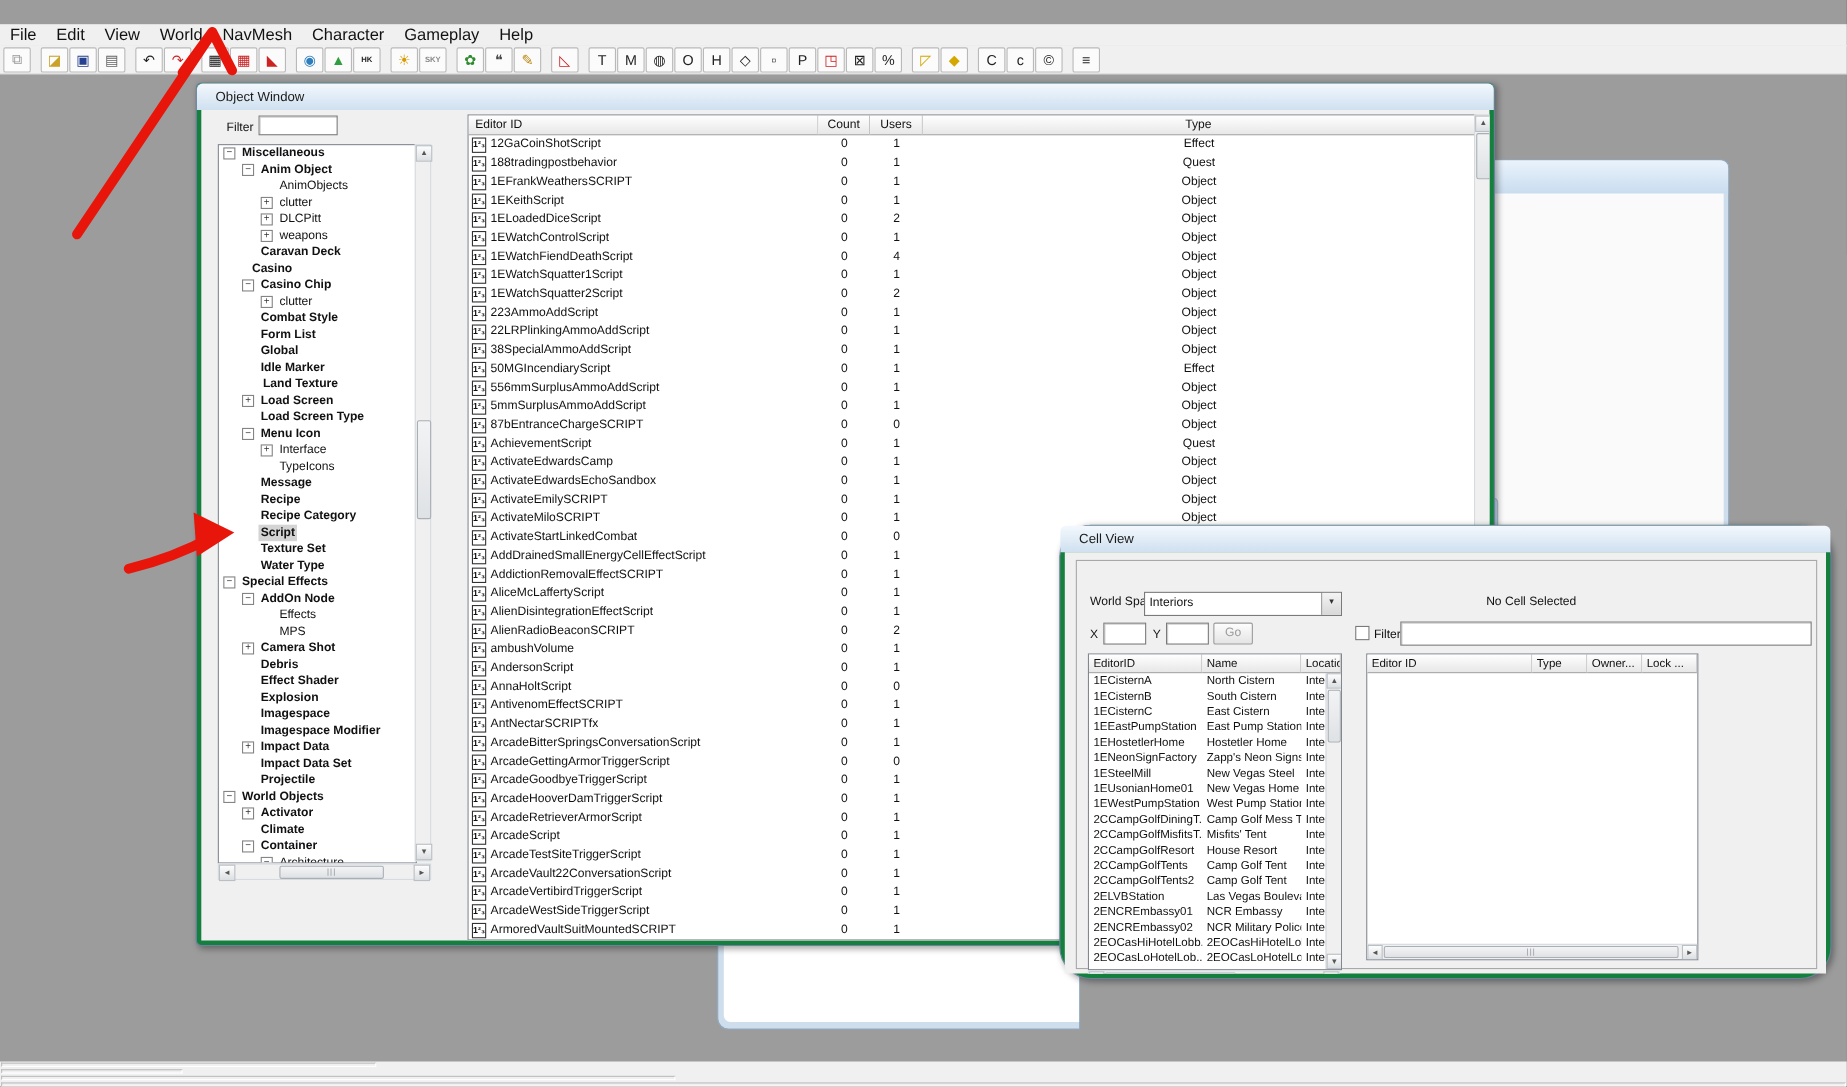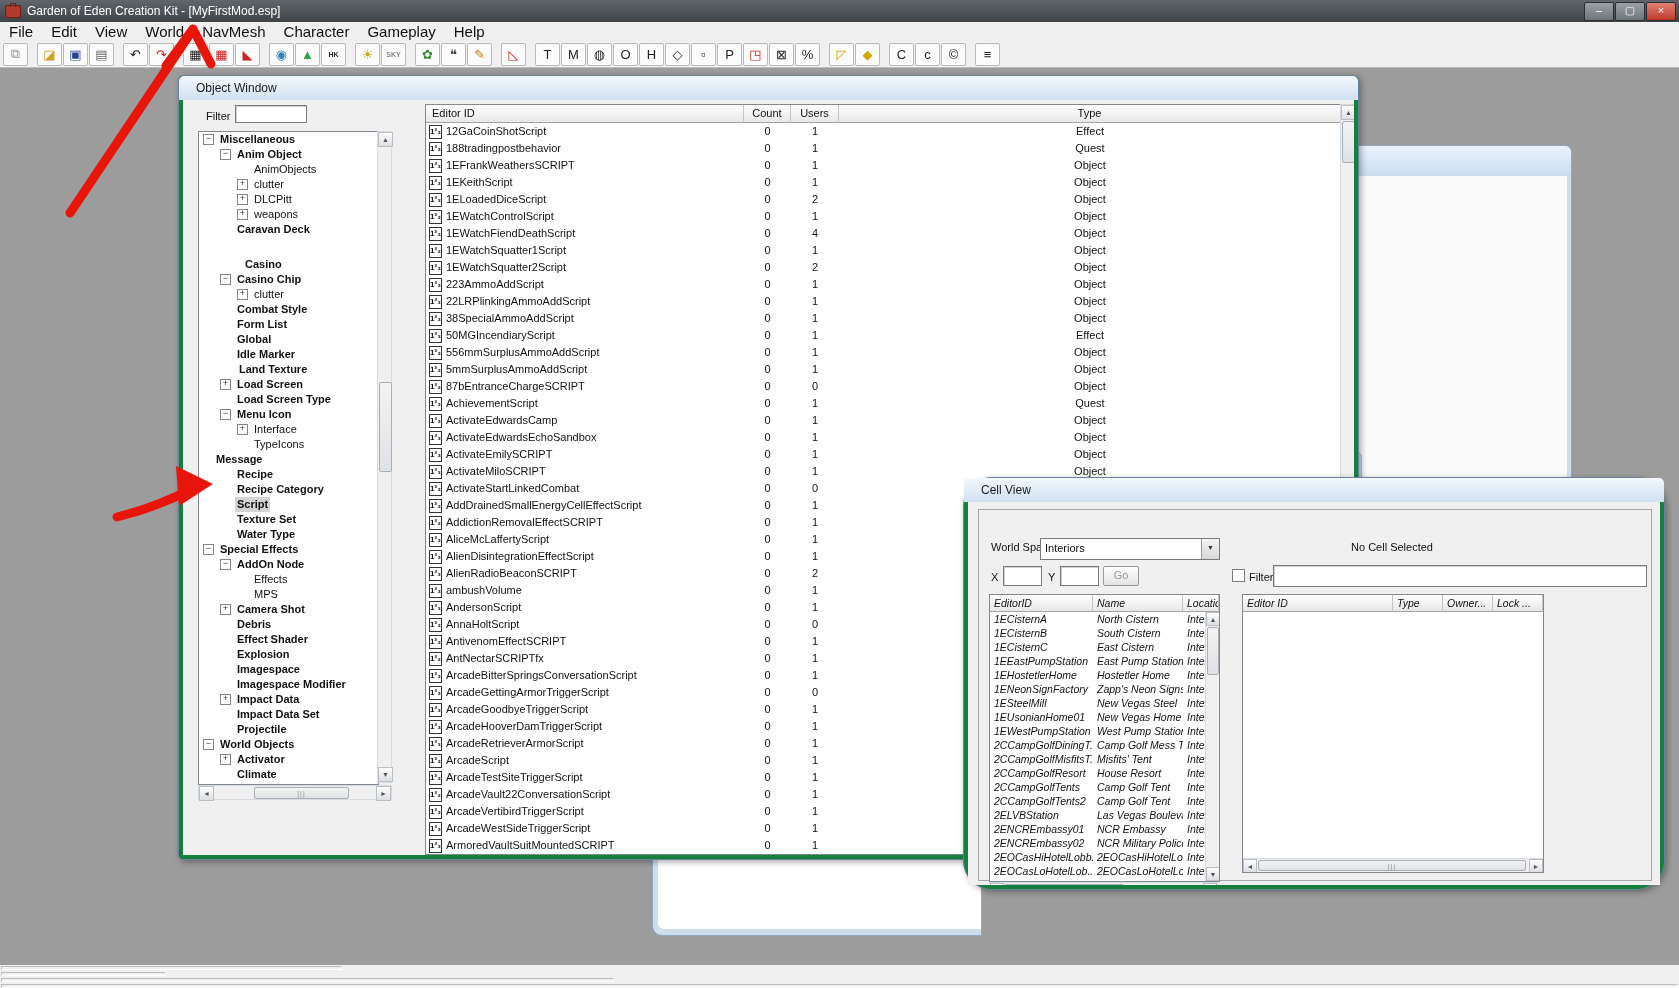--- a/index.html
+++ b/index.html
@@ -63,50 +63,40 @@
   .lrow .c0{padding-left:2px;display:flex;align-items:center;}
   .lrow .c1,.lrow .c2,.lrow .c3{text-align:center;}
   .sicon{flex:none;width:11px;height:12px;border:1px solid #333;margin:0 4px 0 1px;font-size:8px;line-height:12px;text-align:center;font-weight:bold;}
   
   .combo{position:absolute;background:#fff;border:1px solid #7a7a7a;display:flex;}
   .combo .cval{flex:1;padding-left:4px;line-height:18px;font-size:11px;}
   .combo .cbtn{width:17px;background:linear-gradient(#f4f4f4,#d8d8d8);border-left:1px solid #9a9a9a;text-align:center;font-size:7px;line-height:18px;color:#333;}
   .pushbtn{position:absolute;background:linear-gradient(#fdfdfd,#e4e4e4);border:1px solid #9a9a9a;border-radius:2px;
     text-align:center;font-size:11px;color:#9a9a9a;}
   .chk{position:absolute;width:11px;height:11px;background:#fff;border:1px solid #7a7a7a;}
-  .cpanel{position:absolute;background:#fff;border:1px solid #828790;overflow:hidden;font-style:italic;}
+  .cpanel{position:absolute;background:#fff;border:1px solid #828790;overflow:hidden;}
   .chdr3,.crow{display:grid;grid-template-columns:103px 90px 1fr;}
   .chdr4{display:grid;grid-template-columns:150px 50px 50px 1fr;}
   .crow{height:14px;line-height:14px;font-size:10.5px;}
   .crow>span{white-space:nowrap;overflow:hidden;padding-left:4px;box-sizing:border-box;}
   .cpanel .colhdr{line-height:16px;font-size:10.5px;padding-left:4px;}
   .gbox{position:absolute;border:1px solid #a8a8a8;}
   
   .statusbar{position:absolute;left:0;top:965px;width:100%;height:23px;background:#f0f0f0;display:flex;flex-direction:column;}
   .spanel{border:1px solid #bcbcbc;border-right-color:#fff;border-bottom-color:#fff;margin:1px 1px 1px 1px;
     padding:2px 4px 0 4px;font-size:11px;box-sizing:border-box;white-space:nowrap;overflow:hidden;}
   
   #ann{position:absolute;left:0;top:0;width:1679px;height:988px;pointer-events:none;z-index:99;}
   #ann path,#ann polyline{stroke:var(--annotation,#e8150a);}
 </style>
 </head>
 <body>
 
 <div id="screen">
 
-  <div class="titlebar">
-    <span class="app-icon"></span>
-    <span class="title-text">Garden of Eden Creation Kit - [MyFirstMod.esp]</span>
-    <span class="winbtns">
-
-    <span class="wbtn"><span>–</span></span>
-        <span class="wbtn"><span>▢</span></span>
-        <span class="wbtn close"><span>×</span></span>
-      </span>
-  </div>
 
   <div class="menubar">
 
   <span class="mitem">File</span>
       <span class="mitem">Edit</span>
       <span class="mitem">View</span>
       <span class="mitem">World</span>
       <span class="mitem">NavMesh</span>
       <span class="mitem">Character</span>
       <span class="mitem">Gameplay</span>
@@ -257,21 +247,21 @@
               <span class="tlabel">DLCPitt</span>
             </div>
             <div class="trow" style="padding-left: 38px;">
               <span class="exp">+</span>
               <span class="tlabel">weapons</span>
             </div>
             <div class="trow" style="padding-left: 21px;">
               <span class="exp none"></span>
               <span class="tlabel bold">Caravan Deck</span>
             </div>
-            <div class="trow" style="padding-left: 29px; margin-top: 20px;">
+            <div class="trow" style="padding-left: 13px;">
               <span class="exp none"></span>
               <span class="tlabel bold">Casino</span>
             </div>
             <div class="trow" style="padding-left: 21px;">
               <span class="exp">−</span>
               <span class="tlabel bold">Casino Chip</span>
             </div>
             <div class="trow" style="padding-left: 38px;">
               <span class="exp">+</span>
               <span class="tlabel">clutter</span>
@@ -309,21 +299,21 @@
               <span class="tlabel bold">Menu Icon</span>
             </div>
             <div class="trow" style="padding-left: 38px;">
               <span class="exp">+</span>
               <span class="tlabel">Interface</span>
             </div>
             <div class="trow" style="padding-left: 38px;">
               <span class="exp none"></span>
               <span class="tlabel">TypeIcons</span>
             </div>
-            <div class="trow" style="">
+            <div class="trow" style="padding-left: 21px;">
               <span class="exp none"></span>
               <span class="tlabel bold">Message</span>
             </div>
             <div class="trow" style="padding-left: 21px;">
               <span class="exp none"></span>
               <span class="tlabel bold">Recipe</span>
             </div>
             <div class="trow" style="padding-left: 21px;">
               <span class="exp none"></span>
               <span class="tlabel bold">Recipe Category</span>

